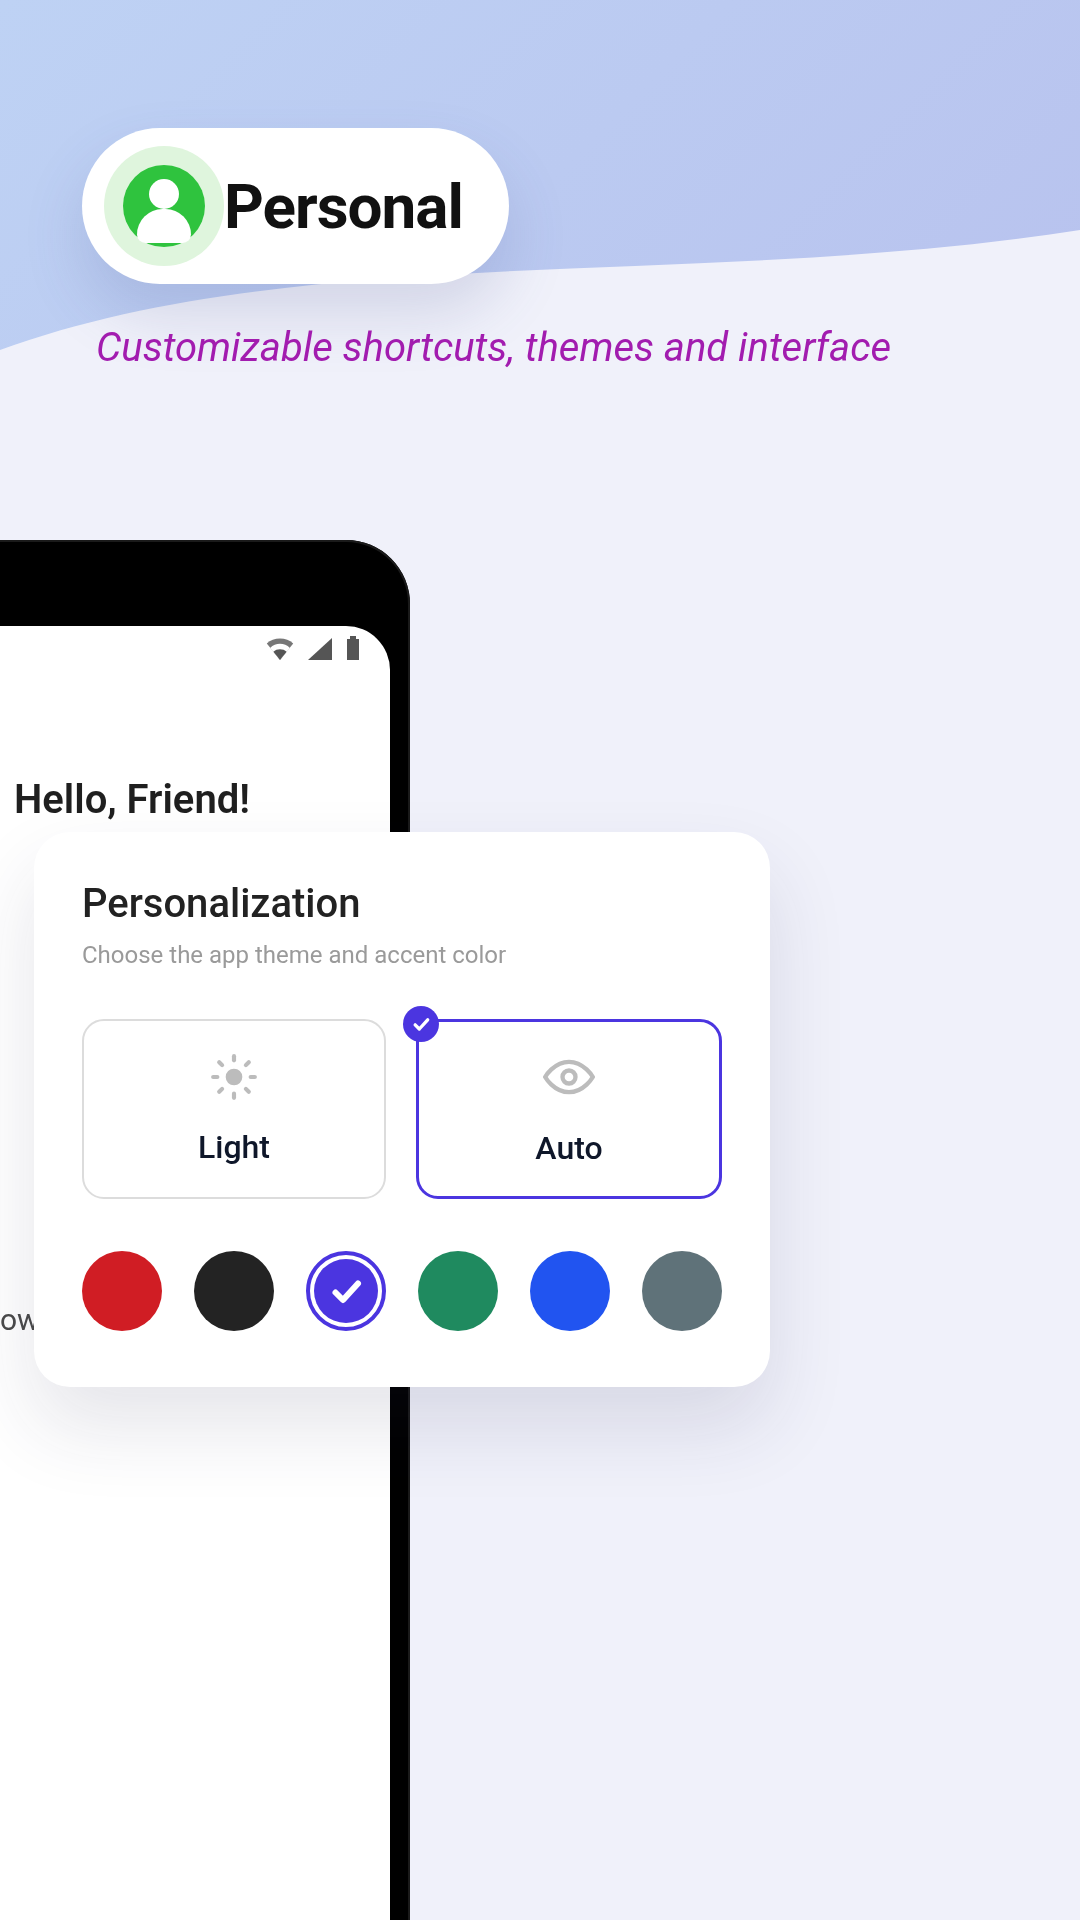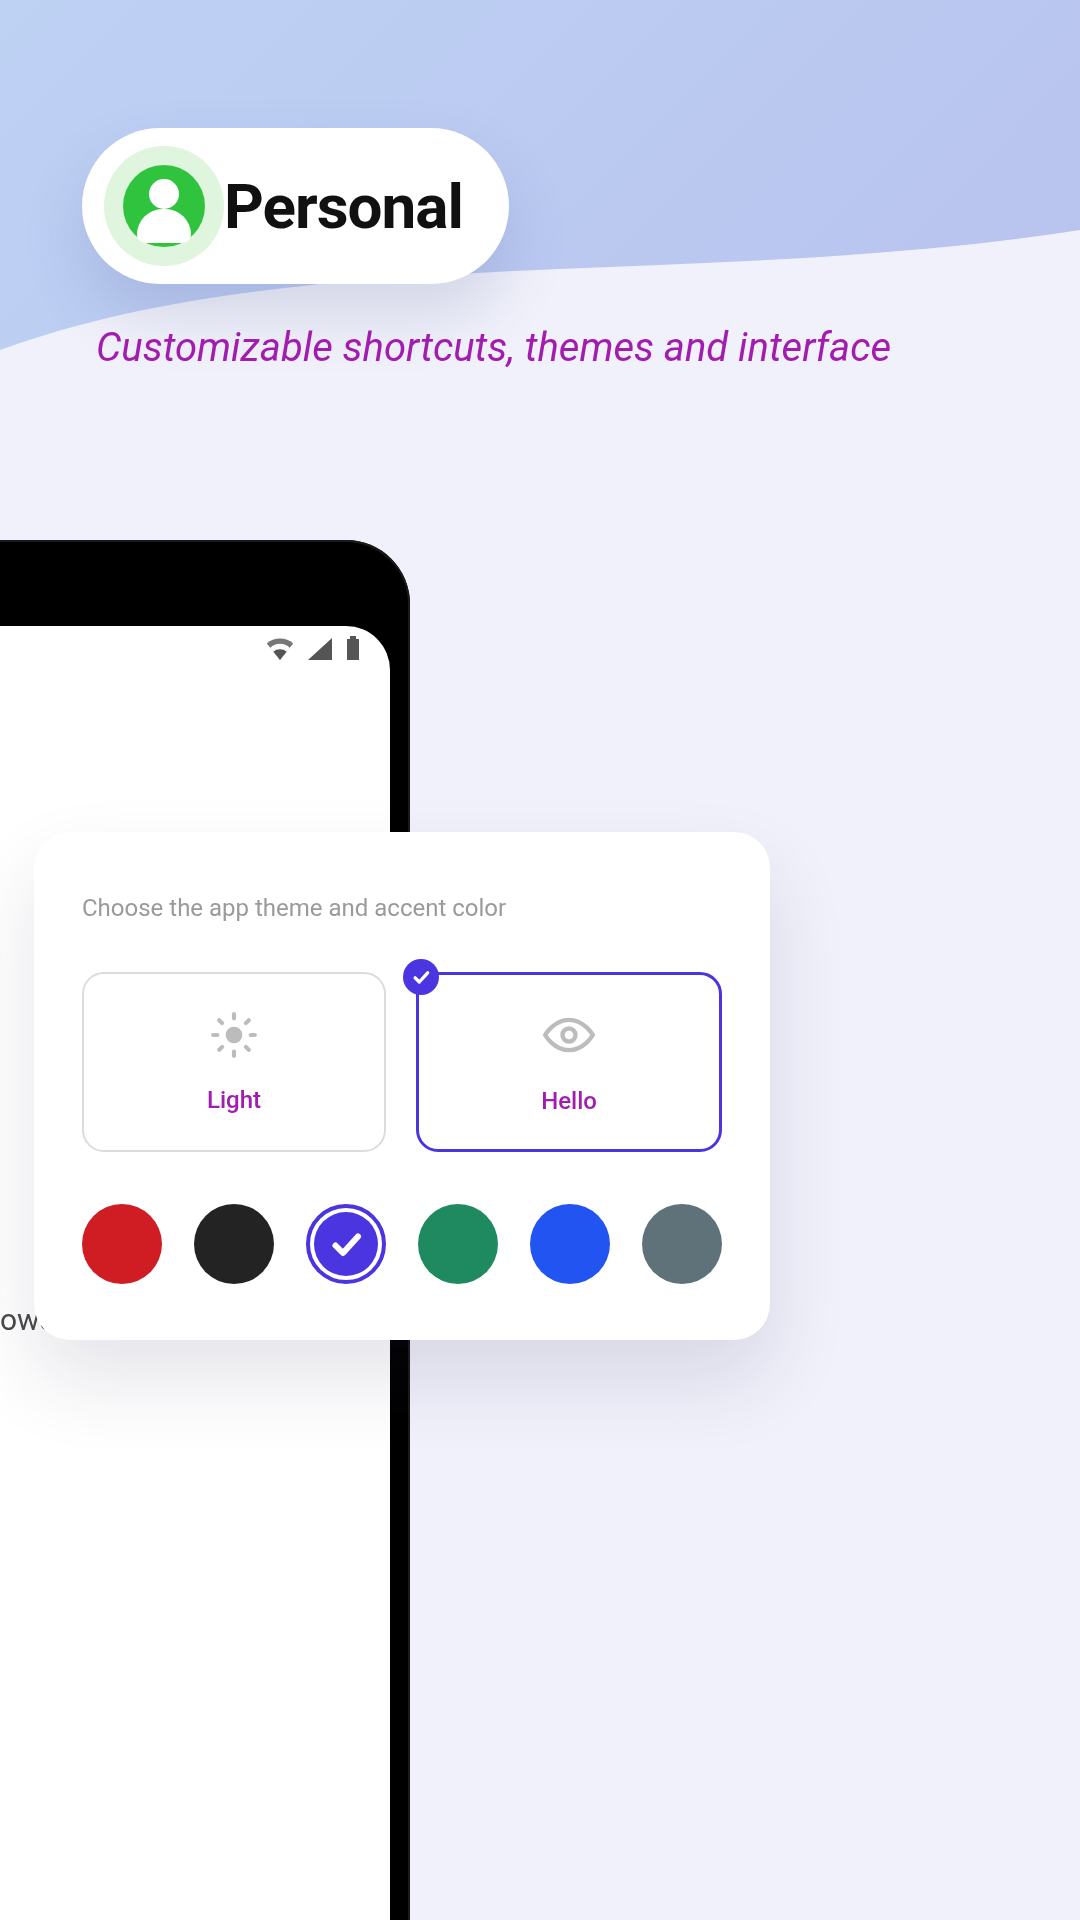--- a/index.html
+++ b/index.html
@@ -167,23 +167,23 @@
     border: 2px solid #dcdcdc;
     border-radius: 22px;
     display: flex;
     flex-direction: column;
     align-items: center;
     justify-content: center;
     gap: 22px;
     cursor: pointer;
   }
   .theme-opt .lbl {
-    font-size: 24px;
+    font-size: 32px;
     font-weight: 500;
-    color: #a21caf;
+    color: #0f172a;
   }
   .theme-opt.selected {
     border-color: #4b35e0;
     border-width: 3px;
   }
   .theme-opt .badge {
     position: absolute;
     top: -16px; left: -16px;
     width: 36px; height: 36px;
     background: #4b35e0;
@@ -262,25 +262,27 @@
           <path d="M12 20 L6 12.5 C9 9.5 15 9.5 18 12.5 Z" fill="#555"></path>
         </svg>
       <svg width="24" height="22" viewBox="0 0 24 22">
           <path d="M0 22 L24 22 L24 0 Z" fill="#555"></path>
         </svg>
       <svg width="14" height="24" viewBox="0 0 12 24">
           <rect x="3" y="0" width="6" height="3" fill="#555"></rect>
           <rect x="0" y="3" width="12" height="21" fill="#555"></rect>
         </svg>
     </div>
+    <div class="greeting">Hello, Friend!</div>
   </div>
 
   <div class="clip-text">ows</div>
 
   <div class="card">
+    <h2>Personalization</h2>
     <div class="sub">Choose the app theme and accent color</div>
 
     <div class="themes">
       <div class="theme-opt">
         <span class="ic">
           <svg width="50" height="50" viewBox="0 0 24 24" fill="currentColor">
               <circle cx="12" cy="12" r="4"></circle>
               <g stroke="currentColor" stroke-width="2" stroke-linecap="round">
                 <line x1="12" y1="2" x2="12" y2="4"></line>
                 <line x1="12" y1="20" x2="12" y2="22"></line>
@@ -302,21 +304,21 @@
           <svg viewBox="0 0 24 24" fill="none" stroke="#fff" stroke-width="4" stroke-linecap="round" stroke-linejoin="round">
               <polyline points="5 13 10 18 20 7"></polyline>
             </svg>
         </span>
         <span class="ic">
           <svg width="52" height="52" viewBox="0 0 24 24" fill="none" stroke="currentColor" stroke-width="2">
               <path d="M1 12s4-7 11-7 11 7 11 7-4 7-11 7S1 12 1 12Z"></path>
               <circle cx="12" cy="12" r="3"></circle>
             </svg>
         </span>
-        <span class="lbl">Hello</span>
+        <span class="lbl">Auto</span>
       </div>
     </div>
 
     <div class="swatches">
       <div class="swatch-wrap">
           <div class="swatch" style="background:#d01d24"></div>
         </div>
       <div class="swatch-wrap">
           <div class="swatch" style="background:#232323"></div>
         </div>

